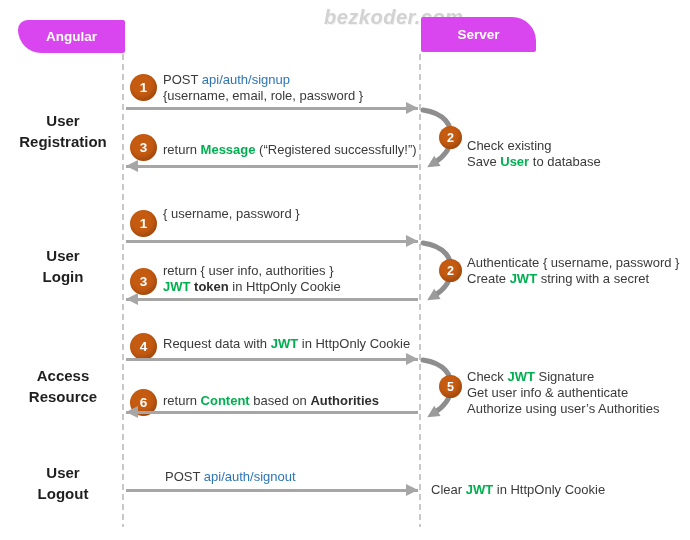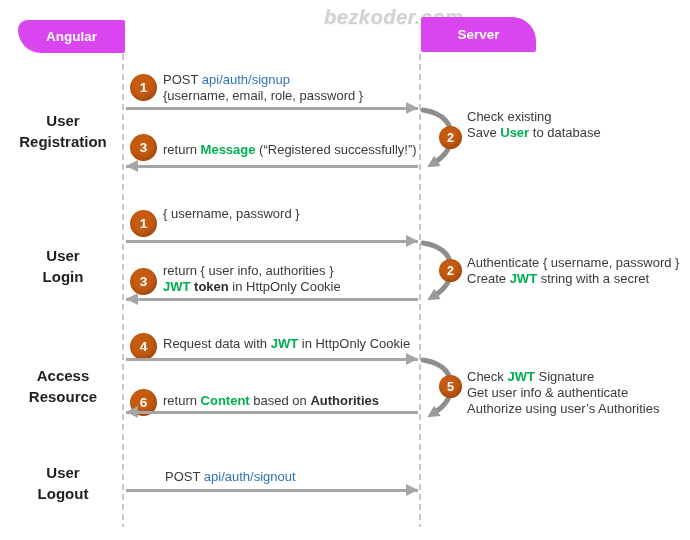--- a/index.html
+++ b/index.html
@@ -79,21 +79,21 @@
 
   <svg class="arc" style="left:420px;top:105px" width="40" height="70" viewBox="0 0 40 70">
     <defs>
       <marker id="m0" markerUnits="userSpaceOnUse" markerWidth="14" markerHeight="14" refX="5" refY="7" orient="auto">
         <path d="M1,1 L13,7 L1,13 z" fill="#9b9b9b"></path>
       </marker>
     </defs>
     <path d="M3 5 C 24 8 33 20 31 35 C 29.5 46 22 53 14 58" fill="none" stroke="#8e8e8e" stroke-width="5" stroke-linecap="round" marker-end="url(#m0)"></path>
   </svg>
   <div class="step sm" style="left:439px;top:126px">2</div>
-  <div class="msg" style="left:467px;top:109px;line-height:16px">
+  <div class="msg" style="left:467px;top:138px;line-height:16px">
     <div><span>Check existing</span></div>
     <div><span>Save </span><span class="run-green">User</span><span> to database</span></div>
   </div>
 
   <div class="sec-label" style="top:245px">
     <div>User</div>
     <div>Login</div>
   </div>
 
   <div class="step" style="left:130px;top:210px">1</div>
@@ -158,14 +158,17 @@
   <div class="sec-label" style="top:462px">
     <div>User</div>
     <div>Logout</div>
   </div>
 
   <div class="msg" style="left:165px;top:469px">
     <div><span>POST </span><span class="run-link">api/auth/signout</span></div>
   </div>
   <div class="arrow right" style="top:489px"></div>
 
+  <div class="msg" style="left:431px;top:482px">
+    <div><span>Clear </span><span class="run-green">JWT</span><span> in HttpOnly Cookie</span></div>
+  </div>
 
 </div>
 
 </body></html>

